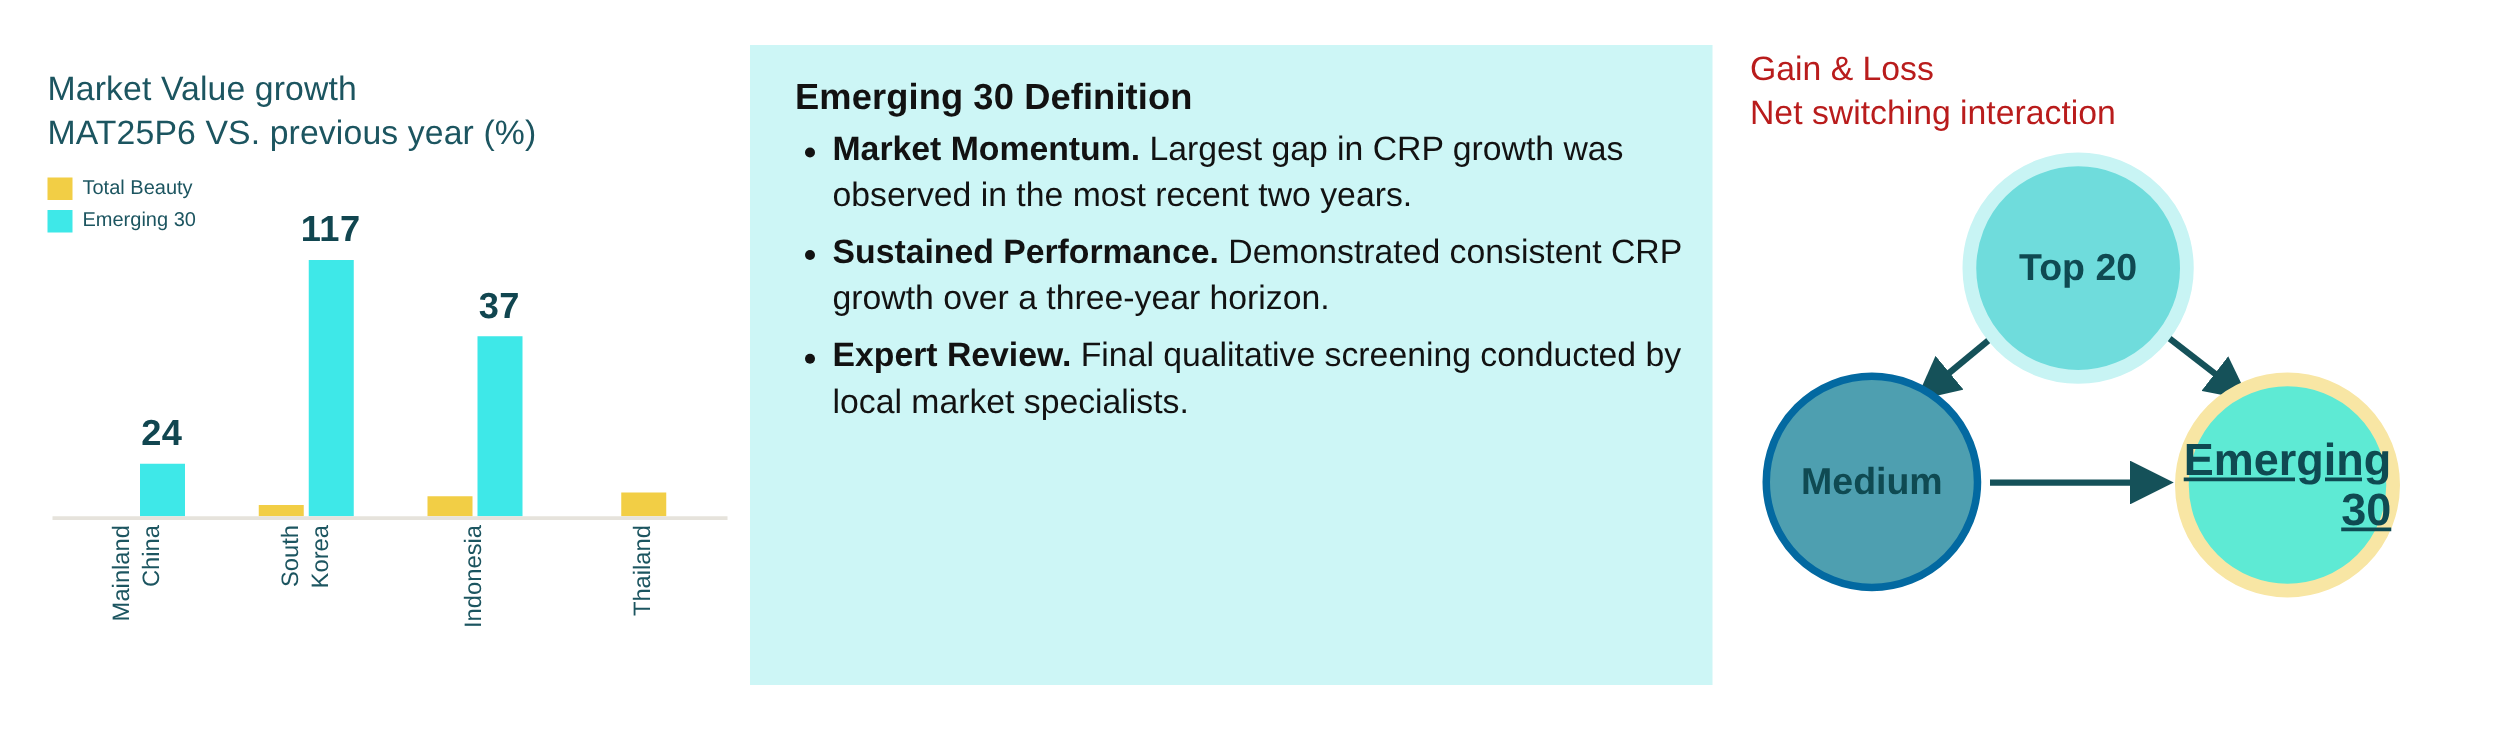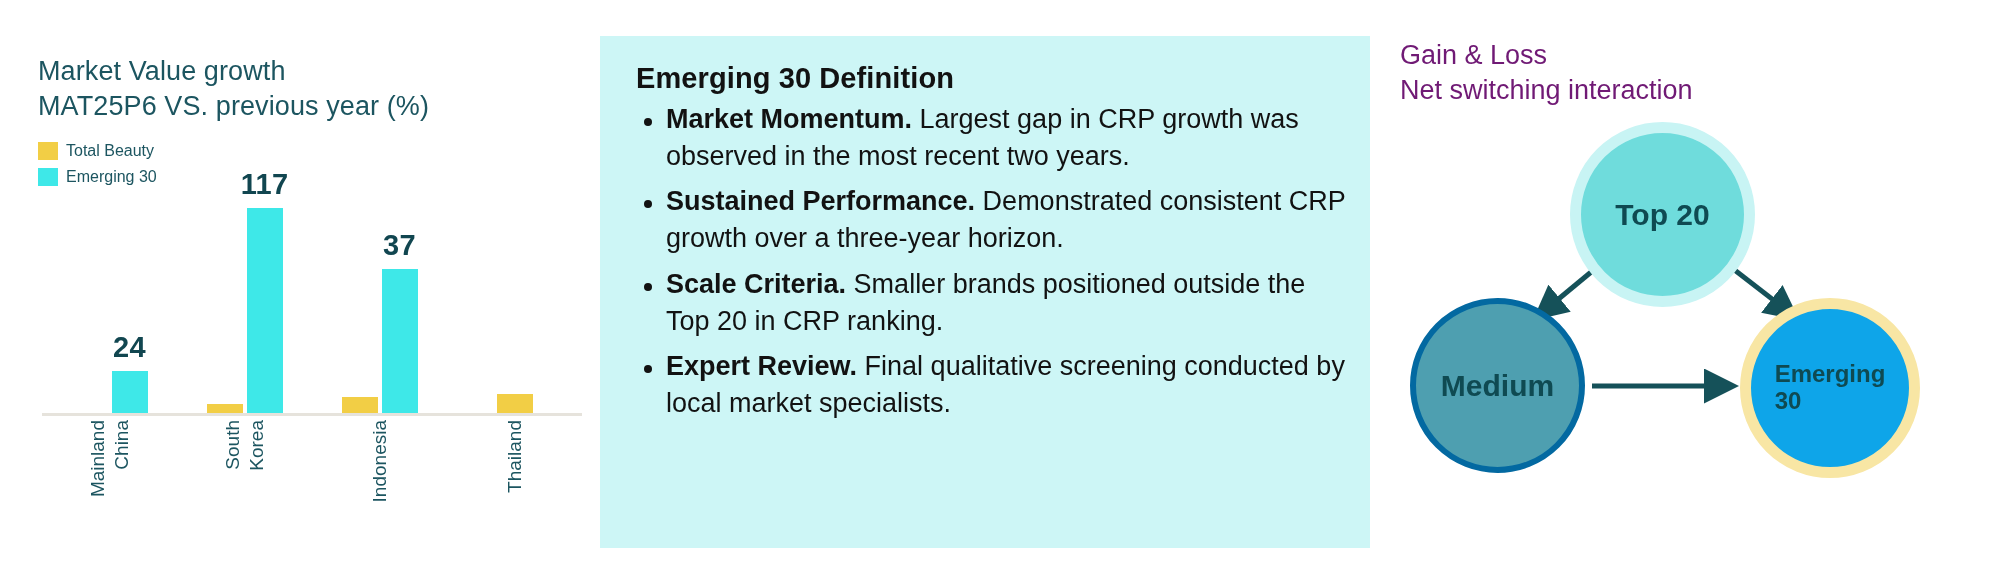--- a/index.html
+++ b/index.html
@@ -85,43 +85,43 @@
   .def-bullet{
     position:absolute;left:8px;top:.62em;
     width:8px;height:8px;border-radius:50%;background:#121212;
   }
   .def-item b{font-weight:700;}
 
   
   .gl-panel{position:absolute;left:1370px;top:0;width:630px;height:585px;}
   .gl-title{
     position:absolute;left:30px;top:38px;width:560px;
-    font-size:27px;line-height:1.28;color:#701a75;font-weight:400;
+    font-size:27px;line-height:1.28;color:#b91c1c;font-weight:400;
   }
   .bubbles{position:absolute;left:0;top:120px;width:630px;height:450px;}
   .bubble{
     position:absolute;border-radius:50%;
     display:flex;align-items:center;justify-content:center;
-    text-align:left;font-weight:700;color:#0F4A52;
+    text-align:right;font-weight:700;color:#0F4A52;
     box-sizing:border-box;
   }
   .bubble-top20{
     left:200px;top:2px;width:185px;height:185px;
     background:#6FDCDC;border:11px solid #C8F4F4;
     font-size:30px;
   }
   .bubble-medium{
     left:40px;top:178px;width:175px;height:175px;
     background:#4E9FB0;border:6px solid #0369a1;
     font-size:30px;
   }
   .bubble-e30{
     left:370px;top:178px;width:180px;height:180px;
-    background:#0ea5e9;border:11px solid #F8E6A4;
-    font-size:24px;line-height:1.12;
+    background:#5eead4;border:11px solid #F8E6A4;
+    font-size:36px;line-height:1.12;text-decoration:underline;
   }
   .arrows{position:absolute;left:0;top:0;width:630px;height:450px;}
 </style>
 </head>
 <body>
 
 <div class="stage">
 
   <div class="chart-panel">
 
@@ -198,24 +198,20 @@
       <li class="def-item">
         <span class="def-bullet"></span>
         <b>Market Momentum.</b><span> Largest gap in CRP growth was observed in the most recent two years.</span>
       </li>
       <li class="def-item">
         <span class="def-bullet"></span>
         <b>Sustained Performance.</b><span> Demonstrated consistent CRP growth over a three-year horizon.</span>
       </li>
       <li class="def-item">
         <span class="def-bullet"></span>
-        <b>Scale Criteria.</b><span> Smaller brands positioned outside the Top 20 in CRP ranking.</span>
-      </li>
-      <li class="def-item">
-        <span class="def-bullet"></span>
         <b>Expert Review.</b><span> Final qualitative screening conducted by local market specialists.</span>
       </li>
     </ul>
   </div>
 
   <div class="gl-panel">
 
     <div class="gl-title">
       <div>Gain &amp; Loss</div>
       <div>Net switching interaction</div>

